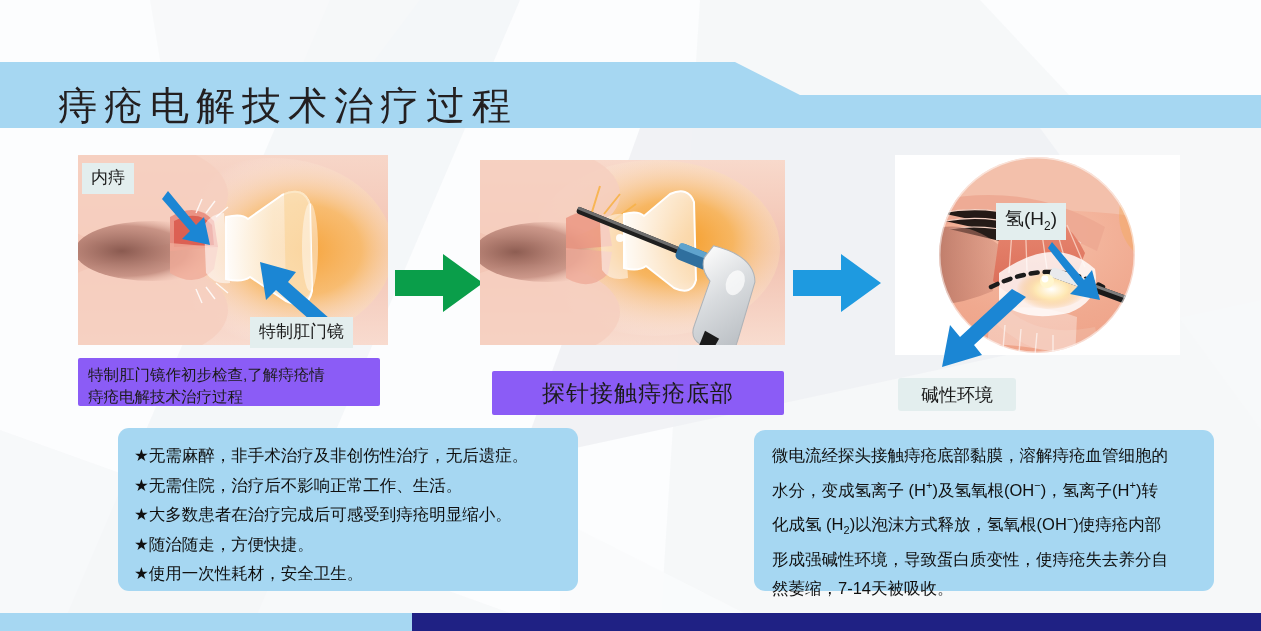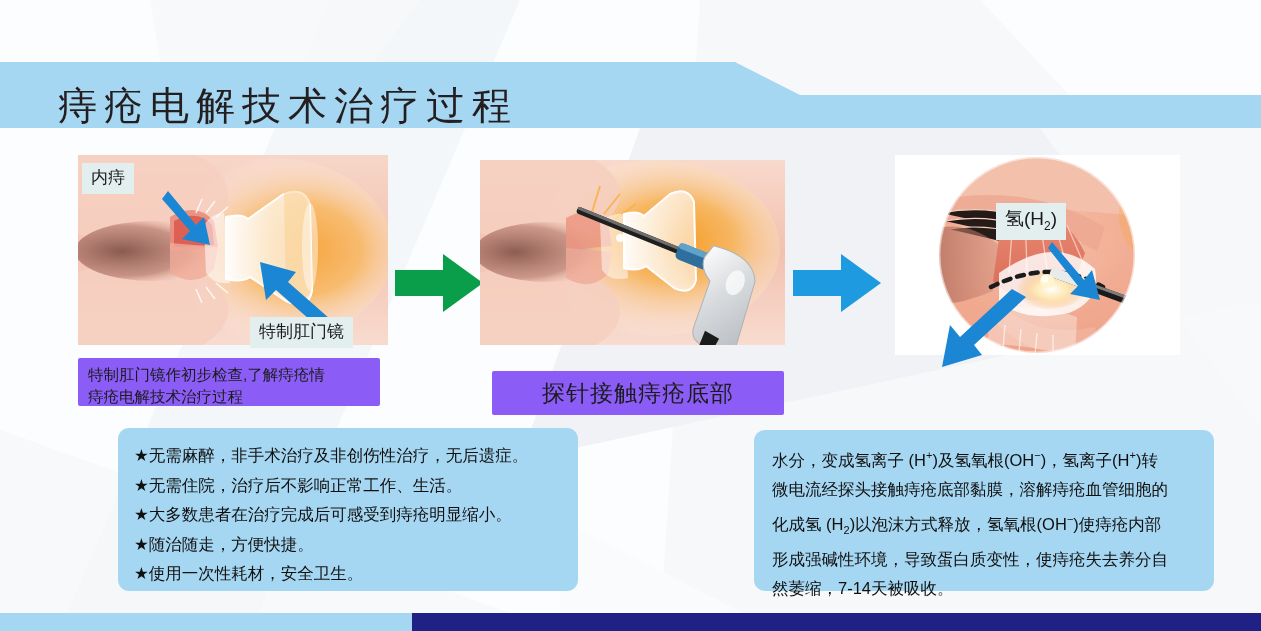--- a/index.html
+++ b/index.html
@@ -311,42 +311,43 @@
     </svg>
   </div>
 
   <div class="caption cap-1">
     <div>特制肛门镜作初步检查,了解痔疮情</div>
     <div>痔疮电解技术治疗过程</div>
   </div>
 
   <div class="caption cap-2">探针接触痔疮底部</div>
 
+  <div class="caption cap-3">碱性环境</div>
 
   <div class="textbox bullets">
     <div class="line">
       <span>★</span><span>无需麻醉，非手术治疗及非创伤性治疗，无后遗症。</span>
     </div>
     <div class="line">
       <span>★</span><span>无需住院，治疗后不影响正常工作、生活。</span>
     </div>
     <div class="line">
       <span>★</span><span>大多数患者在治疗完成后可感受到痔疮明显缩小。</span>
     </div>
     <div class="line">
       <span>★</span><span>随治随走，方便快捷。</span>
     </div>
     <div class="line">
       <span>★</span><span>使用一次性耗材，安全卫生。</span>
     </div>
   </div>
 
   <div class="textbox para">
+    <div class="line">微电流经探头接触痔疮底部黏膜，溶解痔疮血管细胞的</div>
     <div class="line">水分，变成氢离子 (H<sup>+</sup>)及氢氧根(OH<sup>−</sup>)，氢离子(H<sup>+</sup>)转</div>
-    <div class="line">微电流经探头接触痔疮底部黏膜，溶解痔疮血管细胞的</div>
     <div class="line">化成氢 (H<sub>2</sub>)以泡沫方式释放，氢氧根(OH<sup>−</sup>)使痔疮内部</div>
     <div class="line">形成强碱性环境，导致蛋白质变性，使痔疮失去养分自</div>
     <div class="line">然萎缩，7-14天被吸收。</div>
   </div>
 
   <div class="footer">
     <div class="seg-left"></div>
     <div class="seg-right"></div>
   </div>
 

